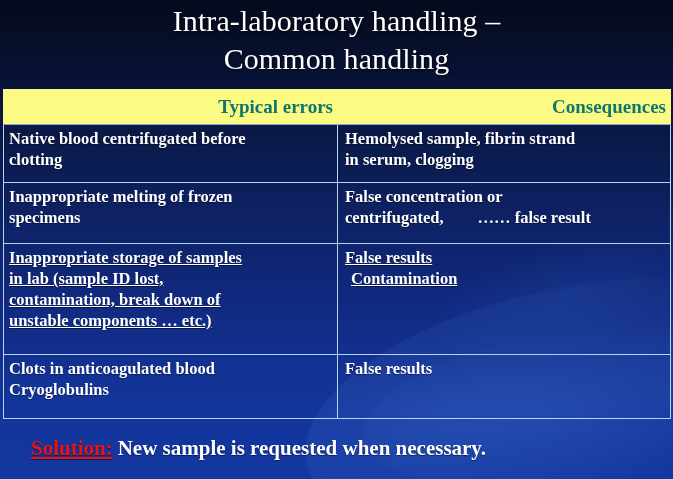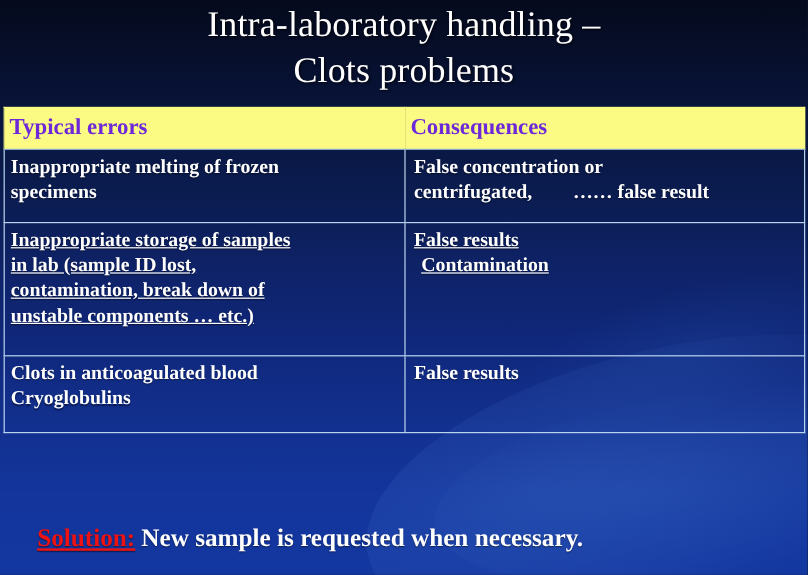--- a/index.html
+++ b/index.html
@@ -96,22 +96,22 @@
   #errors-table th,
   #errors-table td {
     border: 1px solid #b9d4ef;
     vertical-align: top;
     padding: 3px 4px 4px 5px;
     font-weight: bold;
   }
 
   #errors-table thead th {
     background: #fbfb84;
-    color: #6d28d9;
-    text-align: left;
+    color: #0f766e;
+    text-align: right;
     font-size: 19px;
     line-height: 25px;
     padding: 4px 4px 5px 4px;
     border-top: 1px solid #fbfb84;
     border-left-color: #fbfb84;
     border-right-color: #fbfb84;
     border-bottom: 1px solid #8aa8cf;
   }
   #errors-table thead th.th-sep {
     border-left: 1px solid #cfcf64;
@@ -166,36 +166,46 @@
 <body>
 
 <div id="slide">
 
   <div class="swoosh swoosh-a"></div>
   <div class="swoosh swoosh-b"></div>
   <div class="swoosh swoosh-c"></div>
 
   <div id="title">
     <span class="tline">Intra-laboratory handling –</span>
-    <span class="tline">Clots problems</span>
+    <span class="tline">Common handling</span>
   </div>
 
   <table id="errors-table">
     <colgroup>
       <col class="c1">
       <col class="c2">
     </colgroup>
     <thead>
       <tr>
         <th>Typical errors</th>
         <th class="th-sep">Consequences</th>
       </tr>
     </thead>
     <tbody>
 
+      <tr class="row-h1">
+        <td class="cell-left">
+          <span class="cell-line">Native blood centrifugated before</span>
+          <span class="cell-line">clotting</span>
+        </td>
+        <td class="cell-right">
+          <span class="cell-line">Hemolysed sample, fibrin strand</span>
+          <span class="cell-line">in serum, clogging</span>
+        </td>
+      </tr>
 
       <tr class="row-h2">
         <td class="cell-left">
           <span class="cell-line">Inappropriate melting of frozen</span>
           <span class="cell-line">specimens</span>
         </td>
         <td class="cell-right">
           <span class="cell-line">False concentration or</span>
           <span class="cell-line">
             <span>centrifugated,</span><span class="gap-ell"></span><span>…… false result</span>

